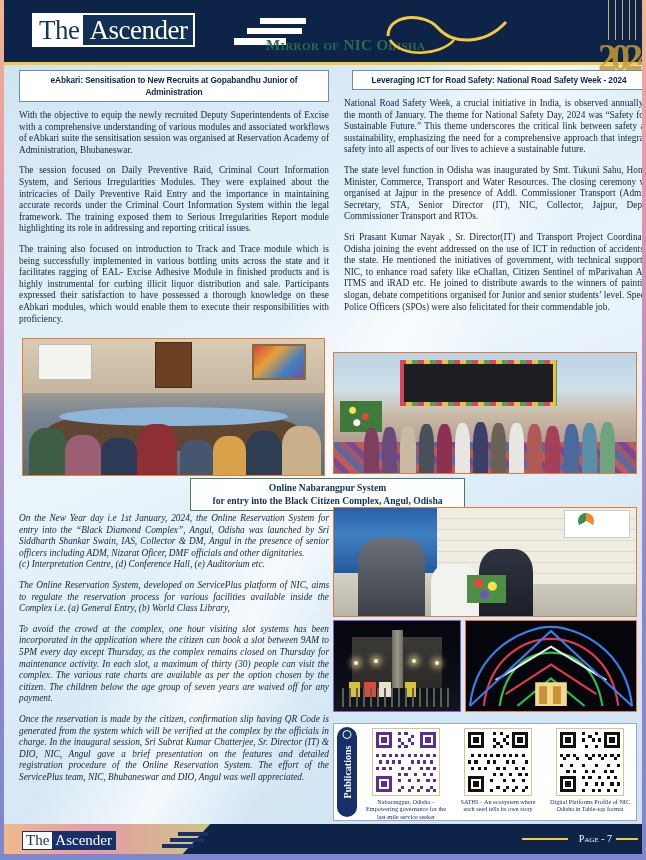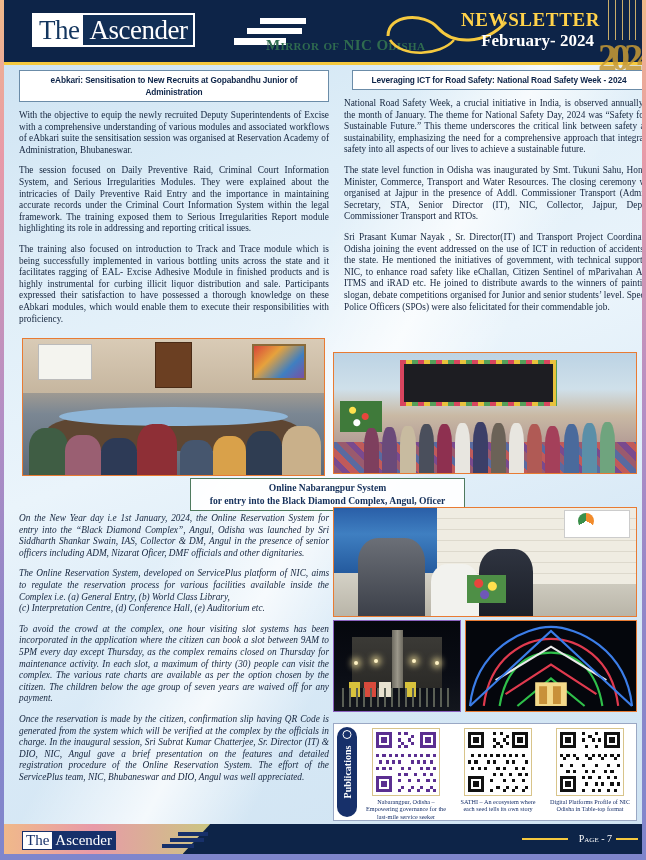--- a/index.html
+++ b/index.html
@@ -303,22 +303,20 @@
           <i></i>
           <i></i>
         </div>
     <div class="mast-tagline">Mirror of NIC Odisha</div>
 
     <svg class="mast-swoosh" viewBox="0 0 130 52">
       <path d="M8 30 C 8 8, 44 6, 58 22 C 72 38, 104 40, 126 16" fill="none" stroke="#f5c93f" stroke-width="3"></path>
       <path d="M10 34 C 22 52, 60 50, 74 34" fill="none" stroke="#f5c93f" stroke-width="2.5"></path>
     </svg>
 
-    <div class="mast-news">NEWSLETTER</div>
-    <div class="mast-date">February- 2024</div>
 
     <div class="mast-strings">
       <i></i>
           <i></i>
           <i></i>
           <i></i>
           <i></i>
     </div>
   </div>
   <div class="gold-rule"></div>
@@ -380,27 +378,27 @@
         <i style="left:70%;width:5%;height:76%;background:#a4405a;"></i>
         <i style="left:76%;width:5%;height:78%;background:#4a6a9c;"></i>
         <i style="left:82%;width:5%;height:80%;background:#5b8fa8;"></i>
         <i style="left:88%;width:5%;height:82%;background:#6fa47e;"></i>
       </div>
     </div>
   </div>
 
   <div class="center-banner">
     <div>Online Nabarangpur System</div>
-    <div>for entry into the Black Diamond Complex,  Angul, Oficer</div>
+    <div>for entry into the Black Citizen Complex,  Angul, Odisha</div>
   </div>
 
   <div class="col left" style="top:505px;font-style:italic;">
     <p class="body first">On the New Year day i.e 1st January, 2024, the Online Reservation System for entry into the “Black Diamond Complex”, Angul, Odisha was launched by Sri Siddharth Shankar Swain, IAS, Collector &amp; DM, Angul in the presence of senior officers including ADM, Nizarat Oficer, DMF officials and other dignitaries.</p>
+    <p class="body" style="margin-top:0;">(c) Interpretation Centre, (d) Conference Hall, (e) Auditorium etc.</p>
     <p class="body">The Online Reservation System, developed on ServicePlus platform of NIC, aims to regulate the reservation process for various facilities available inside the Complex i.e. (a) General Entry, (b) World Class Library,</p>
-    <p class="body" style="margin-top:0;">(c) Interpretation Centre, (d) Conference Hall, (e) Auditorium etc.</p>
     <p class="body">To avoid the crowd at the complex, one hour visiting slot systems has been incorporated in the application where the citizen can book a slot between 9AM to 5PM every day except Thursday, as the complex remains closed on Thursday for maintenance activity.   In each slot, a maximum of thirty (30) people can visit the complex. The various rate charts are available as per the option chosen by the citizen. The children below the age group of seven years are waived off for any payment.</p>
     <p class="body">Once the reservation is made by the citizen, confirmation slip having QR Code is generated from the system which will be verified at the complex by the officials in charge. In the inaugural session, Sri Subrat Kumar Chatterjee, Sr. Director (IT) &amp; DIO, NIC, Angul gave a brief presentation on the features and detailed registration procedure of the Online Reservation System. The effort of the ServicePlus team, NIC, Bhubaneswar and DIO, Angul was well appreciated.</p>
   </div>
 
   <div class="photo photo-3">
     <div class="office">
       <div class="tile"></div>
       <div class="bannerL"></div>
       <div class="bannerR"></div>
       <div class="tri"></div>

